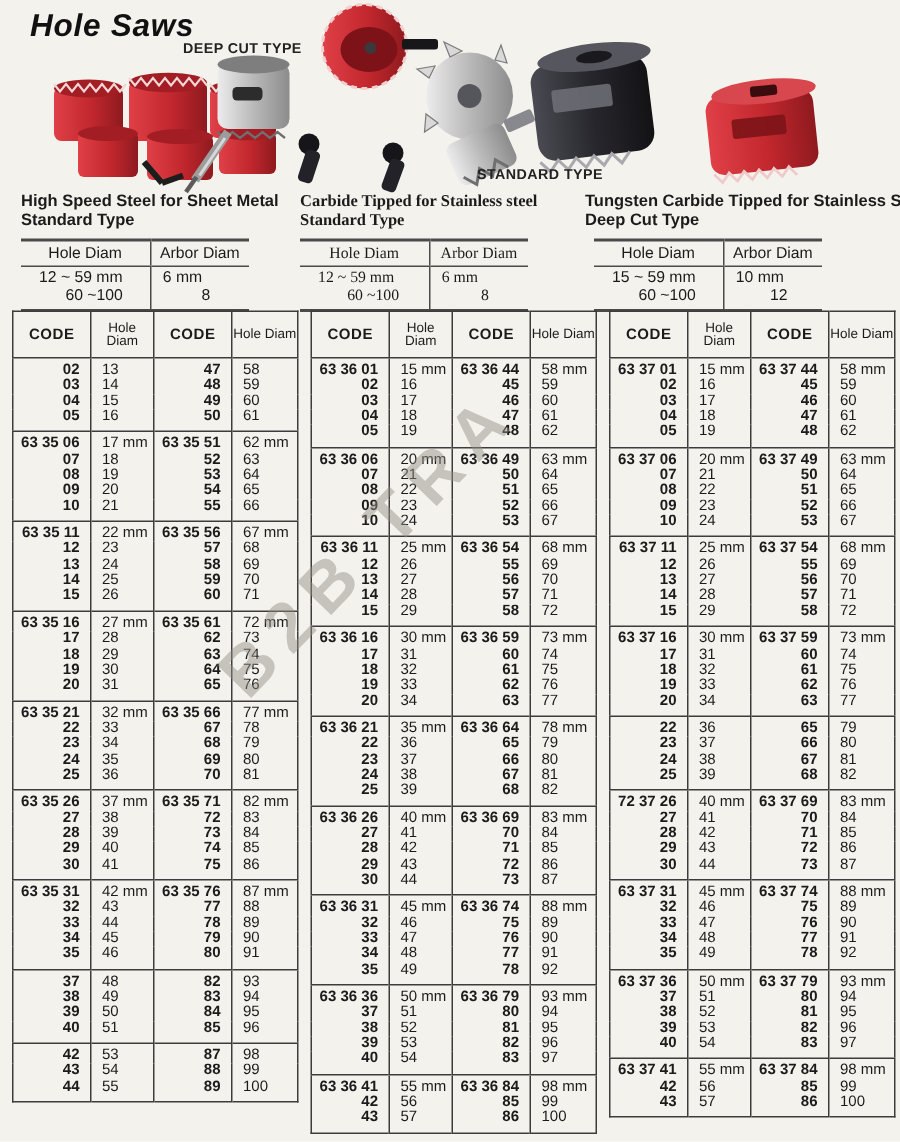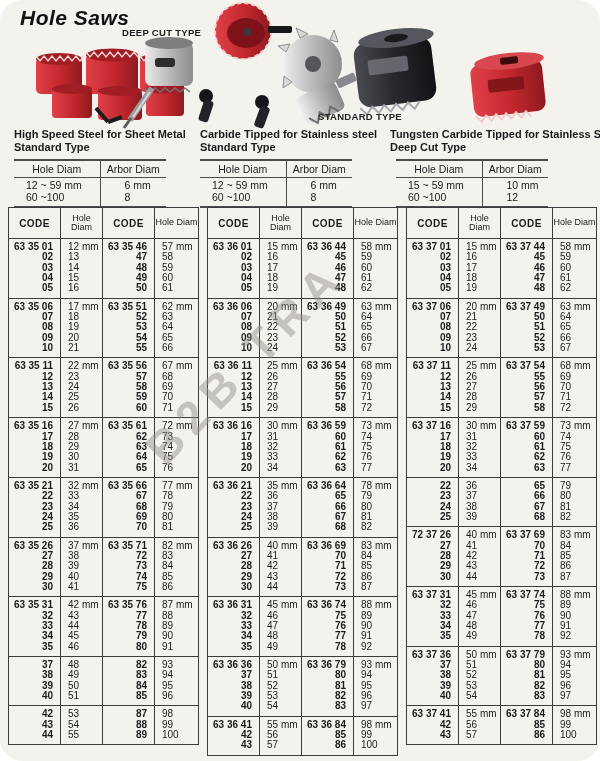--- a/index.html
+++ b/index.html
@@ -1,53 +1,52 @@
 <!DOCTYPE html>
 <html><head>
 <meta charset="utf-8">
 <style>
   html,body{margin:0;padding:0;}
   #stage{
     position:relative;width:600px;height:761px;overflow:hidden;
     background:#f4f2ed;
     color:#1b1b1b;
     font-family:"Liberation Sans",sans-serif;
-    border-radius:22px;
   }
   
   .page-title{
     position:absolute;left:20px;top:6px;
     font-size:21px;font-weight:bold;font-style:italic;
     letter-spacing:.5px;color:#111;
   }
   .photo-svg{position:absolute;left:0;top:0;}
   .type-label{
     position:absolute;font-size:9.5px;font-weight:bold;color:#222;letter-spacing:.3px;
   }
   #deep-cut-label{left:122px;top:27px;}
   #standard-label{left:318px;top:111px;}
 
   
   .spec-sec{position:absolute;top:128px;}
   #spec-0{left:14px;width:182px;}
-  #spec-1{left:200px;width:186px;}
+  #spec-1{left:200px;width:186px;font-family:Liberation Serif, serif;}
   #spec-2{left:390px;width:206px;}
   .spec-title{font-size:11px;font-weight:bold;line-height:13px;white-space:nowrap;}
   table.spec{border-collapse:collapse;width:152px;margin-top:5px;table-layout:fixed;}
   #spec-2 table.spec{margin-left:6px;}
   .spec th{
     border-top:2px solid #4a4a4a;border-bottom:1.5px solid #4a4a4a;
     font-weight:normal;font-size:10.5px;height:16px;text-align:center;padding:0;
   }
   .spec tbody{border-bottom:2px solid #4a4a4a;}
   .spec td{font-size:10.5px;line-height:11.5px;padding:0 0 0 12px;white-space:nowrap;}
   .spec th + th, .spec td + td{border-left:1px solid #4a4a4a;}
-  .spec td + td{padding-left:24px;}
+  .spec td + td{padding-left:8px;}
   .spec tbody tr:first-child td{padding-top:2px;}
-  .spec tbody tr:last-child td{padding-bottom:3px;}
+  .spec tbody tr:last-child td{padding-bottom:3px;text-align:center;}
   .spec col.c1{width:86px;} .spec col.c2{width:66px;}
 
   
   #main-tables{position:absolute;left:8px;top:207px;display:flex;gap:8px;align-items:flex-start;}
   table.grp{
     border-collapse:collapse;table-layout:fixed;width:190px;
     border:1.5px solid #3c3c3c;
   }
   .grp col.w-code1{width:52px;} .grp col.w-diam1{width:42px;}
   .grp col.w-code2{width:52px;} .grp col.w-diam2{width:44px;}
@@ -274,26 +273,20 @@
     <thead>
           <tr>
             <th class="h-code">CODE</th>
             <th class="h-diam">Hole Diam</th>
             <th class="h-code">CODE</th>
             <th class="h-diam">Hole Diam</th>
           </tr>
         </thead>
         <tbody>
           <tr>
-            <td class="c-code">63 35 01</td>
-            <td class="c-diam">12 mm</td>
-            <td class="c-code">63 35 46</td>
-            <td class="c-diam">57 mm</td>
-          </tr>
-          <tr>
             <td class="c-code">02</td>
             <td class="c-diam">13</td>
             <td class="c-code">47</td>
             <td class="c-diam">58</td>
           </tr>
           <tr>
             <td class="c-code">03</td>
             <td class="c-diam">14</td>
             <td class="c-code">48</td>
             <td class="c-diam">59</td>

